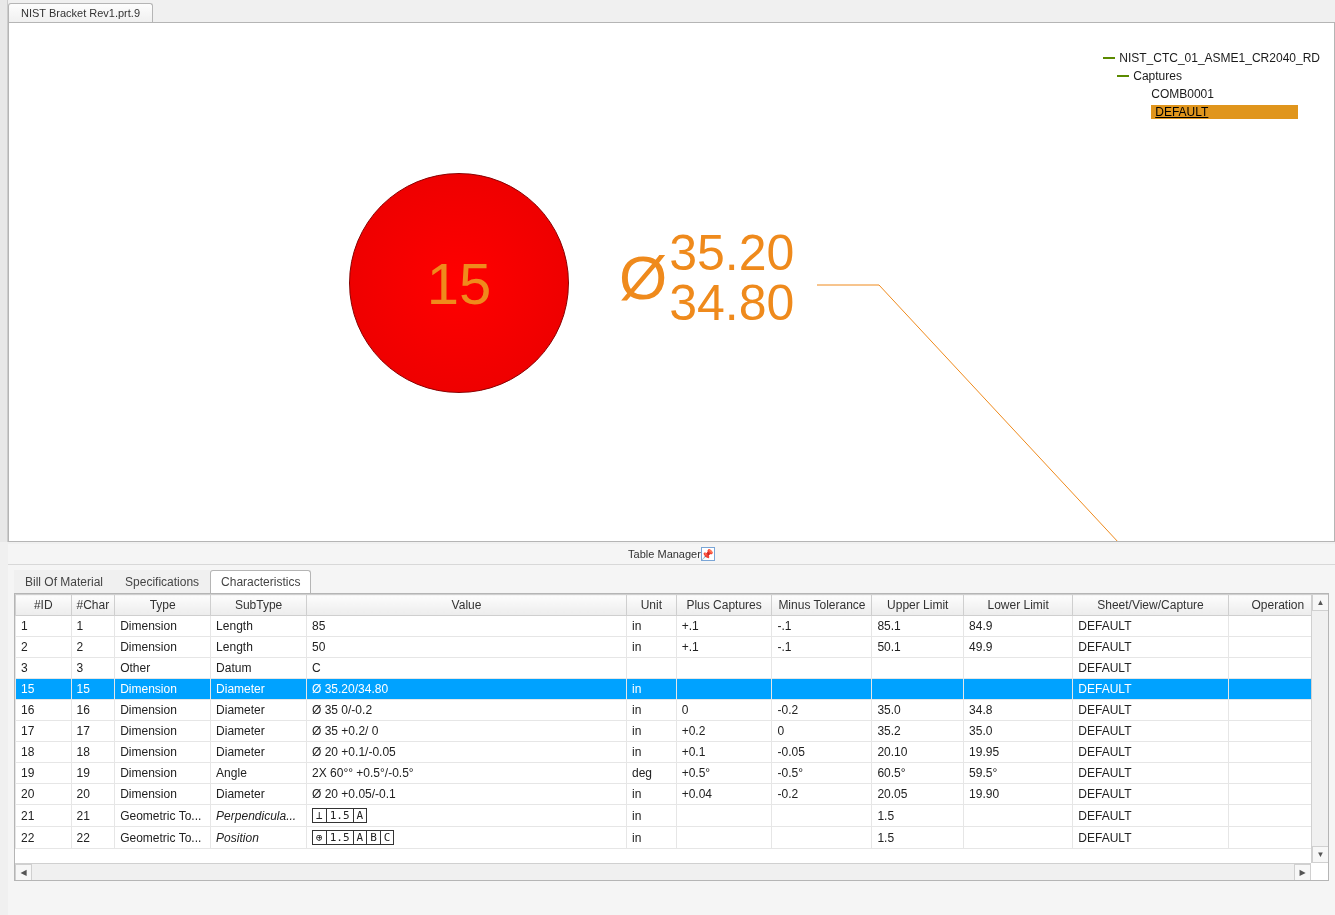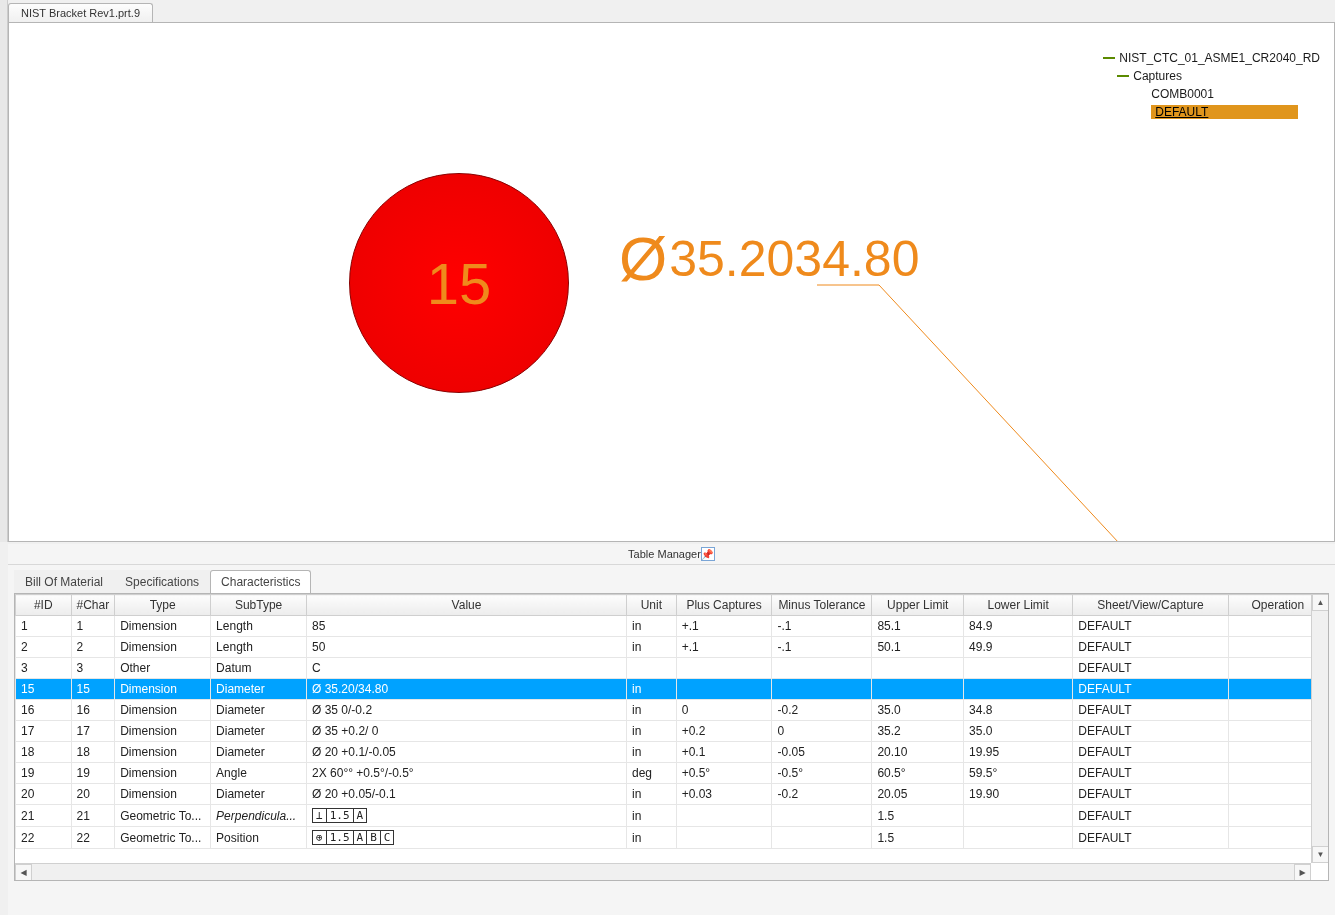--- a/index.html
+++ b/index.html
@@ -61,21 +61,21 @@
   position: absolute;
   left: 610px; top: 205px;
   color: #ef8a1c;
   font-size: 50px;
   font-weight: 400;
   line-height: 1.0;
   display: flex;
   align-items: center;
 }
 .dim-sym { font-size: 62px; margin-right: 2px; }
-.dim-vals { display: flex; flex-direction: row; }
+.dim-vals { display: flex; flex-direction: column; }
 .leader {
   position: absolute;
   left: 0; top: 0;
   width: 100%; height: 100%;
   pointer-events: none;
 }
 .tree {
   position: absolute;
   right: 10px; top: 26px;
   font-size: 12px;
@@ -390,21 +390,21 @@
             <td style="width: 156px; max-width: 156px;">DEFAULT</td>
             <td style="width: 100px; max-width: 100px;"></td>
           </tr>
           <tr>
             <td style="width: 36px; max-width: 36px;">20</td>
             <td style="width: 36px; max-width: 36px;">20</td>
             <td style="width: 96px; max-width: 96px;">Dimension</td>
             <td style="width: 96px; max-width: 96px;">Diameter</td>
             <td style="width: 324px; max-width: 324px;">Ø 20 +0.05/-0.1</td>
             <td style="width: 50px; max-width: 50px;">in</td>
-            <td style="width: 96px; max-width: 96px;">+0.03</td>
+            <td style="width: 96px; max-width: 96px;">+0.04</td>
             <td style="width: 100px; max-width: 100px;">-0.2</td>
             <td style="width: 92px; max-width: 92px;">20.05</td>
             <td style="width: 110px; max-width: 110px;">19.90</td>
             <td style="width: 156px; max-width: 156px;">DEFAULT</td>
             <td style="width: 100px; max-width: 100px;"></td>
           </tr>
           <tr>
             <td style="width: 36px; max-width: 36px;">21</td>
             <td style="width: 36px; max-width: 36px;">21</td>
             <td style="width: 96px; max-width: 96px;">Geometric To...</td>
@@ -419,21 +419,21 @@
             <td style="width: 100px; max-width: 100px;"></td>
             <td style="width: 92px; max-width: 92px;">1.5</td>
             <td style="width: 110px; max-width: 110px;"></td>
             <td style="width: 156px; max-width: 156px;">DEFAULT</td>
             <td style="width: 100px; max-width: 100px;"></td>
           </tr>
           <tr>
             <td style="width: 36px; max-width: 36px;">22</td>
             <td style="width: 36px; max-width: 36px;">22</td>
             <td style="width: 96px; max-width: 96px;">Geometric To...</td>
-            <td style="width: 96px; max-width: 96px;">Position</td>
+            <td style="width: 96px; max-width: 96px; font-style: italic;">Position</td>
             <td style="width: 324px; max-width: 324px;"><span class="gdtbox">
                 <span>⊕</span>
                 <span>1.5</span>
                 <span>A</span>
                 <span>B</span>
                 <span>C</span>
               </span></td>
             <td style="width: 50px; max-width: 50px;">in</td>
             <td style="width: 96px; max-width: 96px;"></td>
             <td style="width: 100px; max-width: 100px;"></td>

